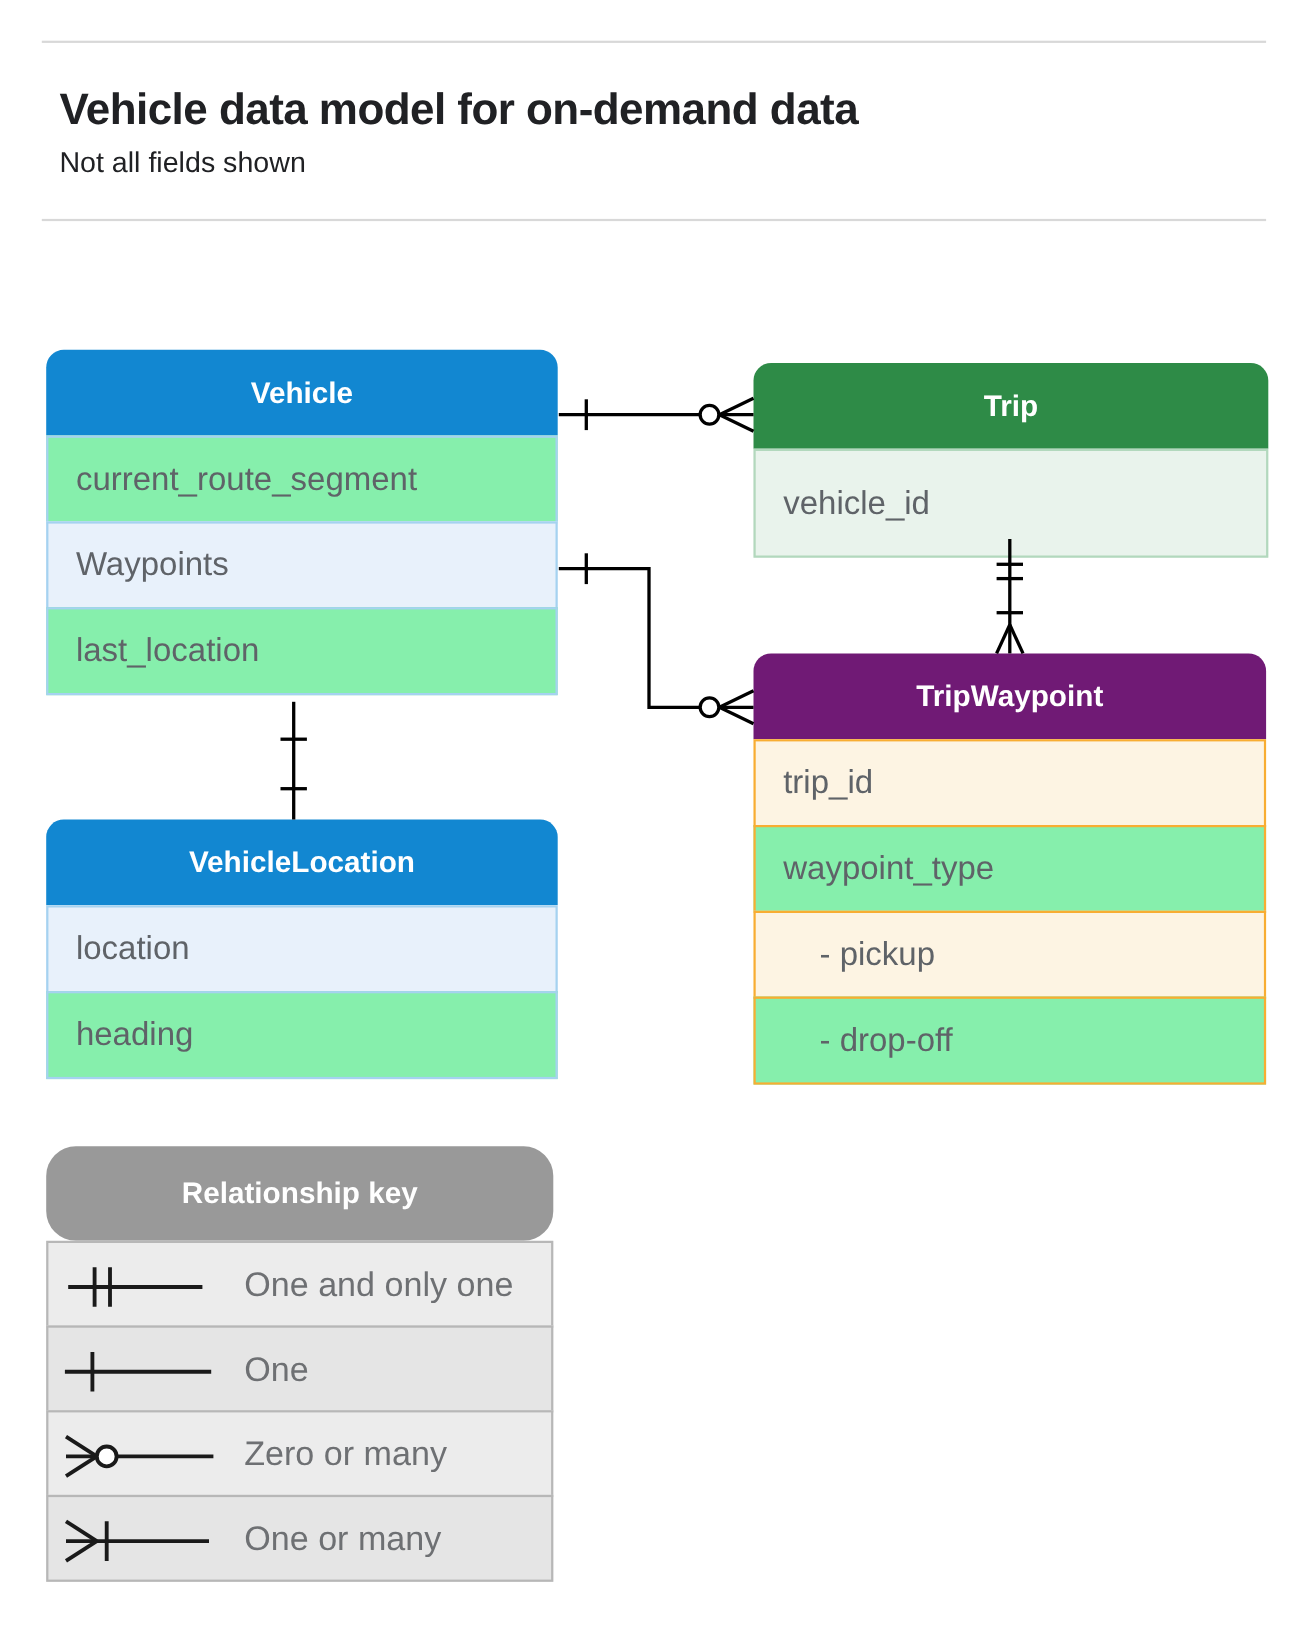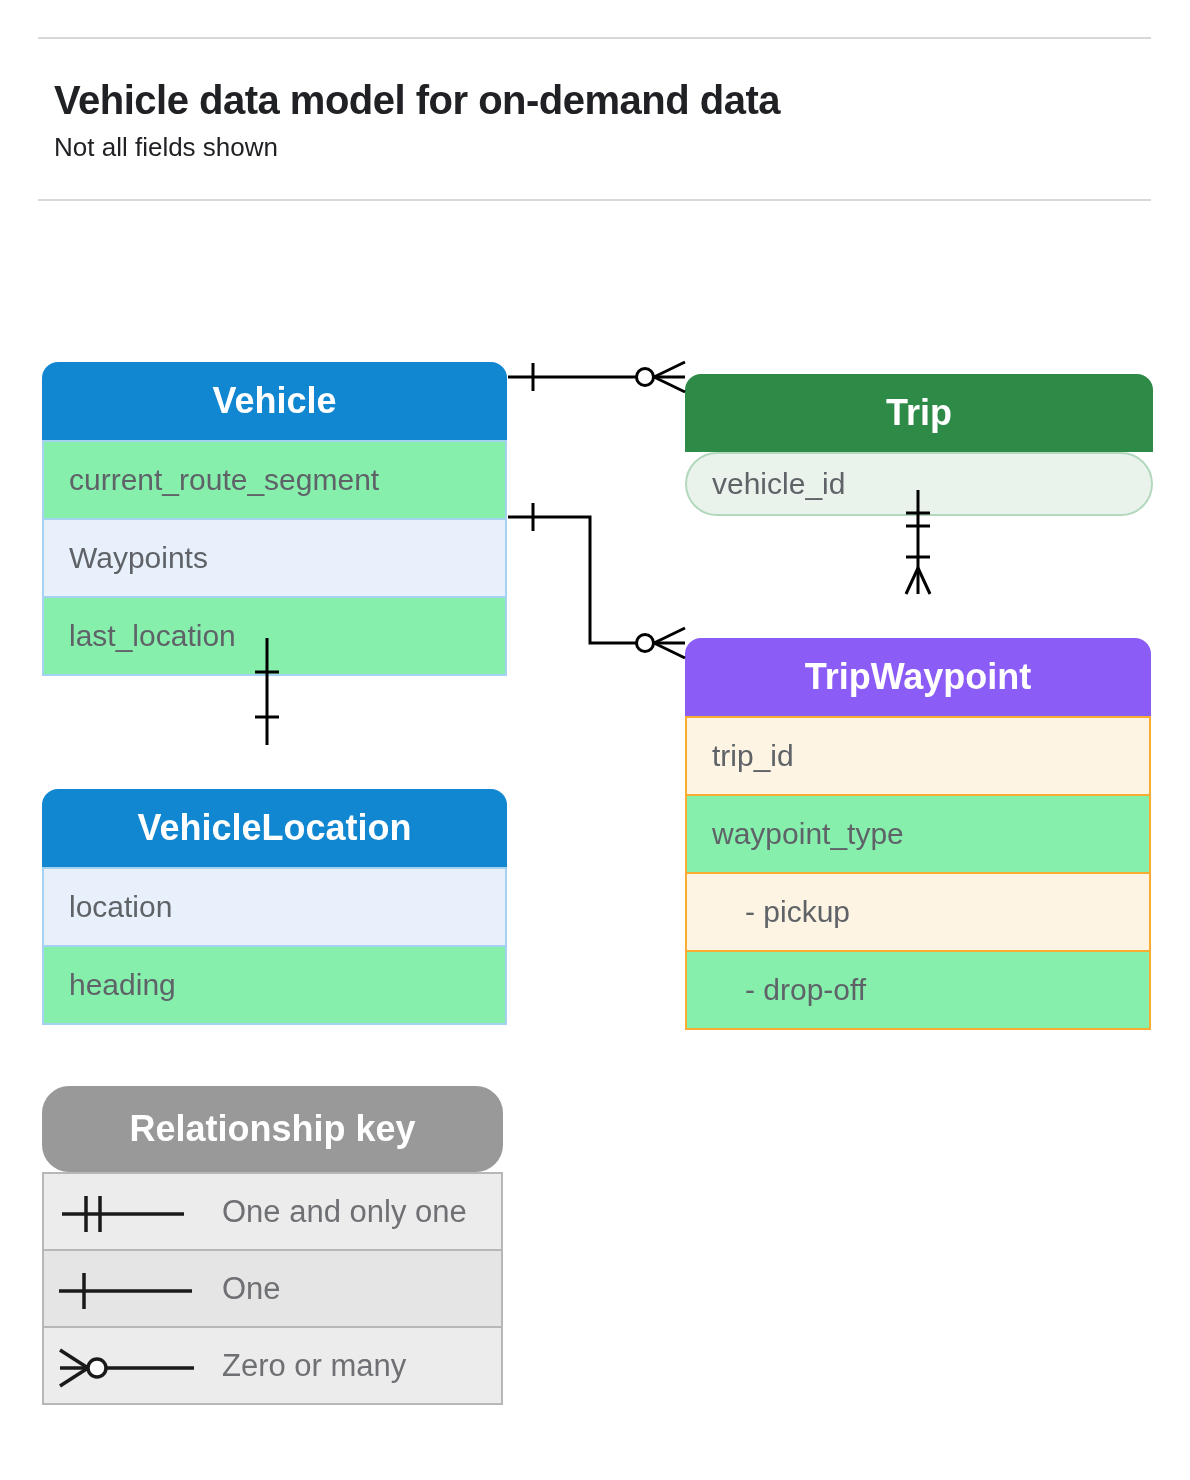--- a/index.html
+++ b/index.html
@@ -36,45 +36,44 @@
     color: #202124;
   }
   .entity { position: absolute; }
   .ehead {
     height: 78px;
     border-radius: 16px 16px 0 0;
     display: flex;
     align-items: center;
     justify-content: center;
     color: #ffffff;
-    font-size: 36px;
+    font-size: 27px;
     font-weight: 700;
-    margin-top: 44px;
   }
   .ehead.blue   { background: #1287d1; }
   .ehead.green  { background: #2e8b47; }
-  .ehead.orange { background: #8b5cf6; justify-content: center; }
+  .ehead.orange { background: #701a75; justify-content: center; }
   .ehead.gray   { background: #999999; border-radius: 27px; }
   .erow {
     height: 80px;
     box-sizing: border-box;
     border: 2px solid #cccccc;
     margin-top: -2px;
     display: flex;
     align-items: center;
     padding-left: 25px;
     font-size: 30px;
     color: #5f6368;
     background: #86efac;
   }
   .erow.first { margin-top: 0; }
   .erow.indent { padding-left: 58px; }
   .t-blue   { border-color: #a5d2f0; }
   .t-blue.shaded   { background: #e8f1fb; }
-  .t-green  { border-color: #b2d8bd; height: 64px; border-radius: 32px; }
+  .t-green  { border-color: #b2d8bd; height: 99px; }
   .t-green.shaded  { background: #e9f3ec; }
   .t-orange { border-color: #f8ad32; }
   .t-orange.shaded { background: #fdf4e3; }
   .legend-row {
     height: 79px;
     box-sizing: border-box;
     border: 2px solid #b7b7b7;
     margin-top: -2px;
     position: relative;
     background: #e5e5e5;
@@ -190,20 +189,31 @@
         <g stroke="#1a1a1a" stroke-width="3.5" fill="none">
           <path d="M44 40 L16 22"></path>
             <path d="M44 40 L16 58"></path>
             <path d="M44 40 H16"></path>
           <circle cx="53" cy="40" r="9" fill="#ffffff"></circle>
           <path d="M62 40 H150"></path>
         </g>
       </svg>
       <span class="legend-label">Zero or many</span>
     </div>
+    <div class="legend-row">
+      <svg class="legend-symbol" width="170" height="79" viewBox="0 0 170 79">
+        <g stroke="#1a1a1a" stroke-width="3.5" fill="none">
+          <path d="M16 40 H146"></path>
+            <path d="M44 40 L16 22"></path>
+            <path d="M44 40 L16 58"></path>
+            <path d="M53 22 V58"></path>
+        </g>
+      </svg>
+      <span class="legend-label">One or many</span>
+    </div>
   </div>
 
   <svg id="connectors" width="1190" height="1480" viewBox="0 0 1190 1480">
     <g stroke="#000000" stroke-width="3" fill="none">
 
       <g>
         <path d="M508 377 H685"></path>
         <path d="M533 363 V391"></path>
         <circle cx="645" cy="377" r="8.5" fill="#ffffff"></circle>
         <path d="M654 377 L685 362"></path>

